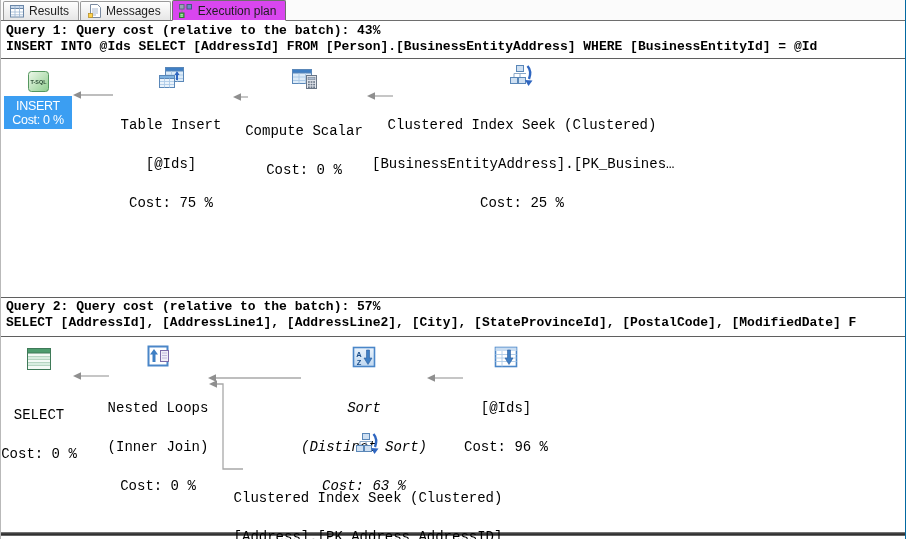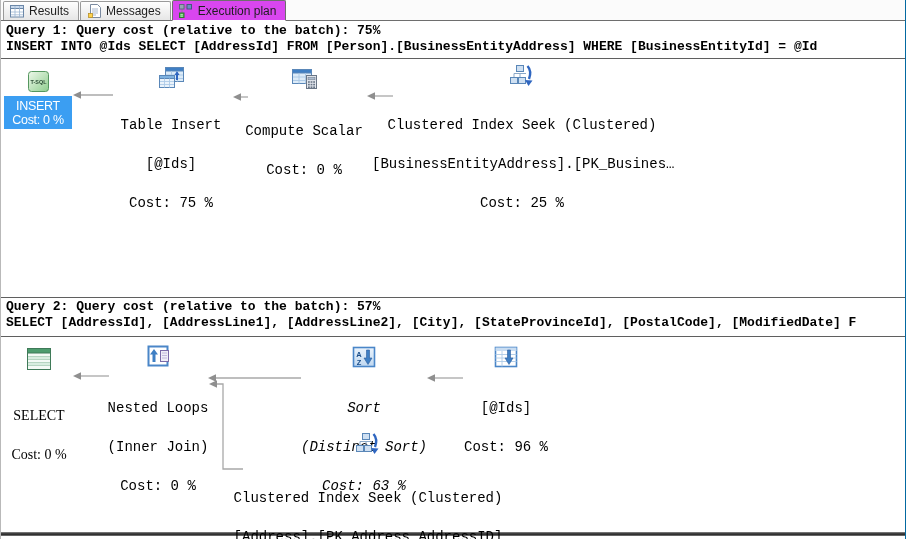--- a/index.html
+++ b/index.html
@@ -79,21 +79,21 @@
           <rect x="0.5" y="0.5" width="4.5" height="4.5" fill="#97a5b5" stroke="#5c6b7d"></rect>
           <rect x="8" y="0.5" width="4.5" height="4.5" fill="#7089c9" stroke="#46597e"></rect>
           <rect x="0.5" y="9" width="4.5" height="4.5" fill="#56b256" stroke="#2d7d2d"></rect>
           <path d="M1.5 10.7h2.4 M1.5 12.2h2.4" stroke="#eaffea" stroke-width="0.7"></path>
         </svg>
       </span>
       <span class="tlabel">Execution plan</span>
     </div>
   </div>
 
-  <div class="mono bold" style="left:5px;top:24px;">Query 1: Query cost (relative to the batch): 75%</div>
+  <div class="mono bold" style="left:5px;top:24px;">Query 1: Query cost (relative to the batch): 43%</div>
   <div class="mono bold" style="left:5px;top:40px;">INSERT INTO @Ids SELECT [AddressId] FROM [Person].[BusinessEntityAddress] WHERE [BusinessEntityId] = @Id</div>
   <div class="hdiv" style="top:58px;"></div>
 
   <div class="hdiv" style="top:297px;"></div>
   <div class="mono bold" style="left:5px;top:300px;">Query 2: Query cost (relative to the batch): 57%</div>
   <div class="mono bold" style="left:5px;top:316px;">SELECT [AddressId], [AddressLine1], [AddressLine2], [City], [StateProvinceId], [PostalCode], [ModifiedDate] F</div>
   <div class="hdiv" style="top:336px;"></div>
 
   <svg class="arrow-layer" width="906" height="539" viewBox="0 0 906 539">
     <g stroke="#a8a8a8" stroke-width="1.3" fill="none">
@@ -207,21 +207,21 @@
       <svg width="24" height="22" viewBox="0 0 24 22">
         <rect x="0.5" y="0.5" width="23" height="21" fill="#f4faf6" stroke="#3f7a58"></rect>
         <rect x="0.5" y="0.5" width="23" height="4.5" fill="#4d9c6e" stroke="#3f7a58"></rect>
         <g fill="#d8edE0">
           <rect x="1" y="8.5" width="22" height="3"></rect>
           <rect x="1" y="14.5" width="22" height="3"></rect>
         </g>
         <path d="M1 8.5h22 M1 11.5h22 M1 14.5h22 M1 17.5h22" stroke="#a9cdb8" fill="none" stroke-width="0.8"></path>
       </svg>
     </span>
-    <div class="nlabel" style="margin-top:13px;font-family:Liberation Serif, serif;">
+    <div class="nlabel" style="margin-top:13px;">
       <div>SELECT</div>
       <div>Cost: 0 %</div>
     </div>
   </div>
 
   <div class="pnode" style="left:7px;top:344px;width:300px;">
     <span class="icon-wrap" style="width:24px;">
       <svg width="24" height="24" viewBox="0 0 24 24">
         <rect x="2.5" y="2.5" width="19" height="19" fill="#fff" stroke="#4a86c8" stroke-width="2"></rect>
         <polygon points="8,5 12,10.5 9.5,10.5 9.5,18 6.5,18 6.5,10.5 4,10.5" fill="#3f7fc4"></polygon>

